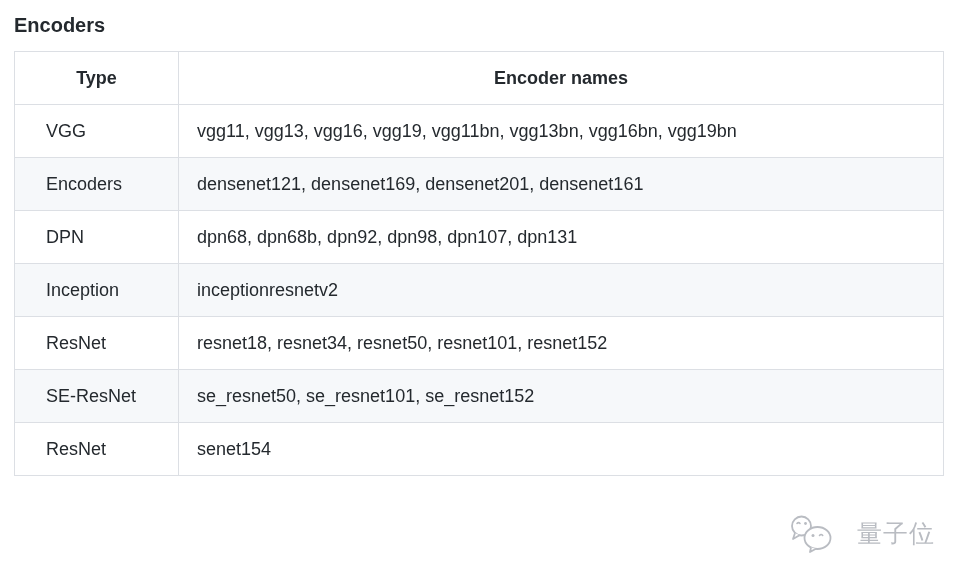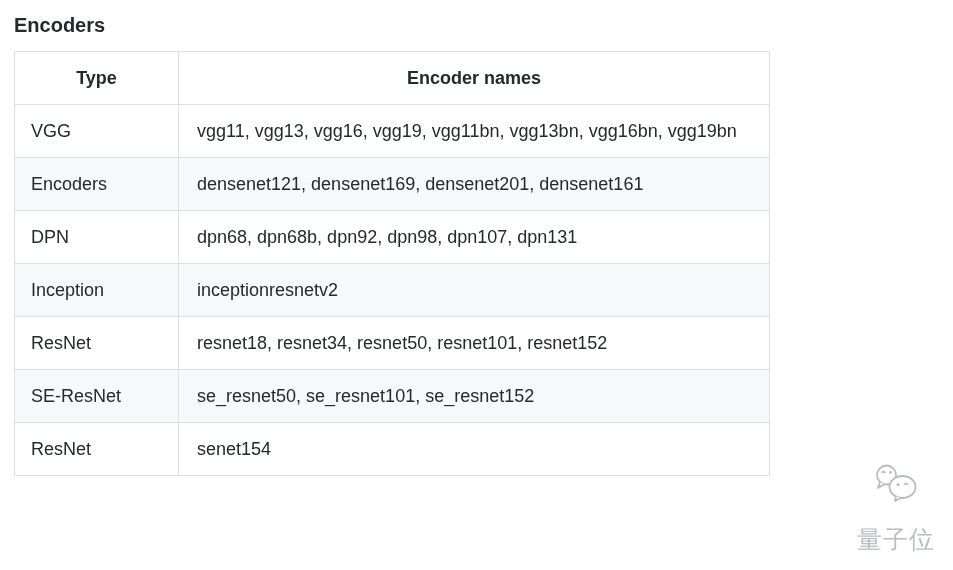--- a/index.html
+++ b/index.html
@@ -22,21 +22,21 @@
     margin:0;
     padding:13px 0 0 14px;
     font-size:20px;
     font-weight:700;
     line-height:24px;
     color:var(--text);
   }
   table.encoders{
     border-collapse:collapse;
     table-layout:fixed;
-    width:756px;
+    width:930px;
     margin:14px 0 0 14px;
     background:#fff;
   }
   table.encoders col.c-type{width:164px;}
   table.encoders th,
   table.encoders td{
     border:1px solid var(--border);
     font-size:18px;
     line-height:22px;
     vertical-align:middle;
@@ -46,33 +46,32 @@
     text-align:center;
     padding:15px 10px;
     background:#fff;
   }
   table.encoders td{
     padding:15px 18px 15px 18px;
     text-align:left;
     white-space:nowrap;
     overflow:hidden;
   }
-  table.encoders td.col-type{padding-left:16px;}
+  table.encoders td.col-type{padding-left:31px;}
   table.encoders tbody tr:nth-child(even) td{background:var(--row_alt);}
   .watermark{
     position:absolute;
     right:18px;
     bottom:17px;
     display:flex;
     align-items:center;
     gap:23px;
     color:var(--watermark);
     user-select:none;
     pointer-events:none;
-    flex-direction:column;
   }
   .watermark .logo{display:block;}
   .watermark .wm-label{
     font-size:25px;
     line-height:28px;
     letter-spacing:1px;
     font-weight:400;
   }
 </style>
 </head>

